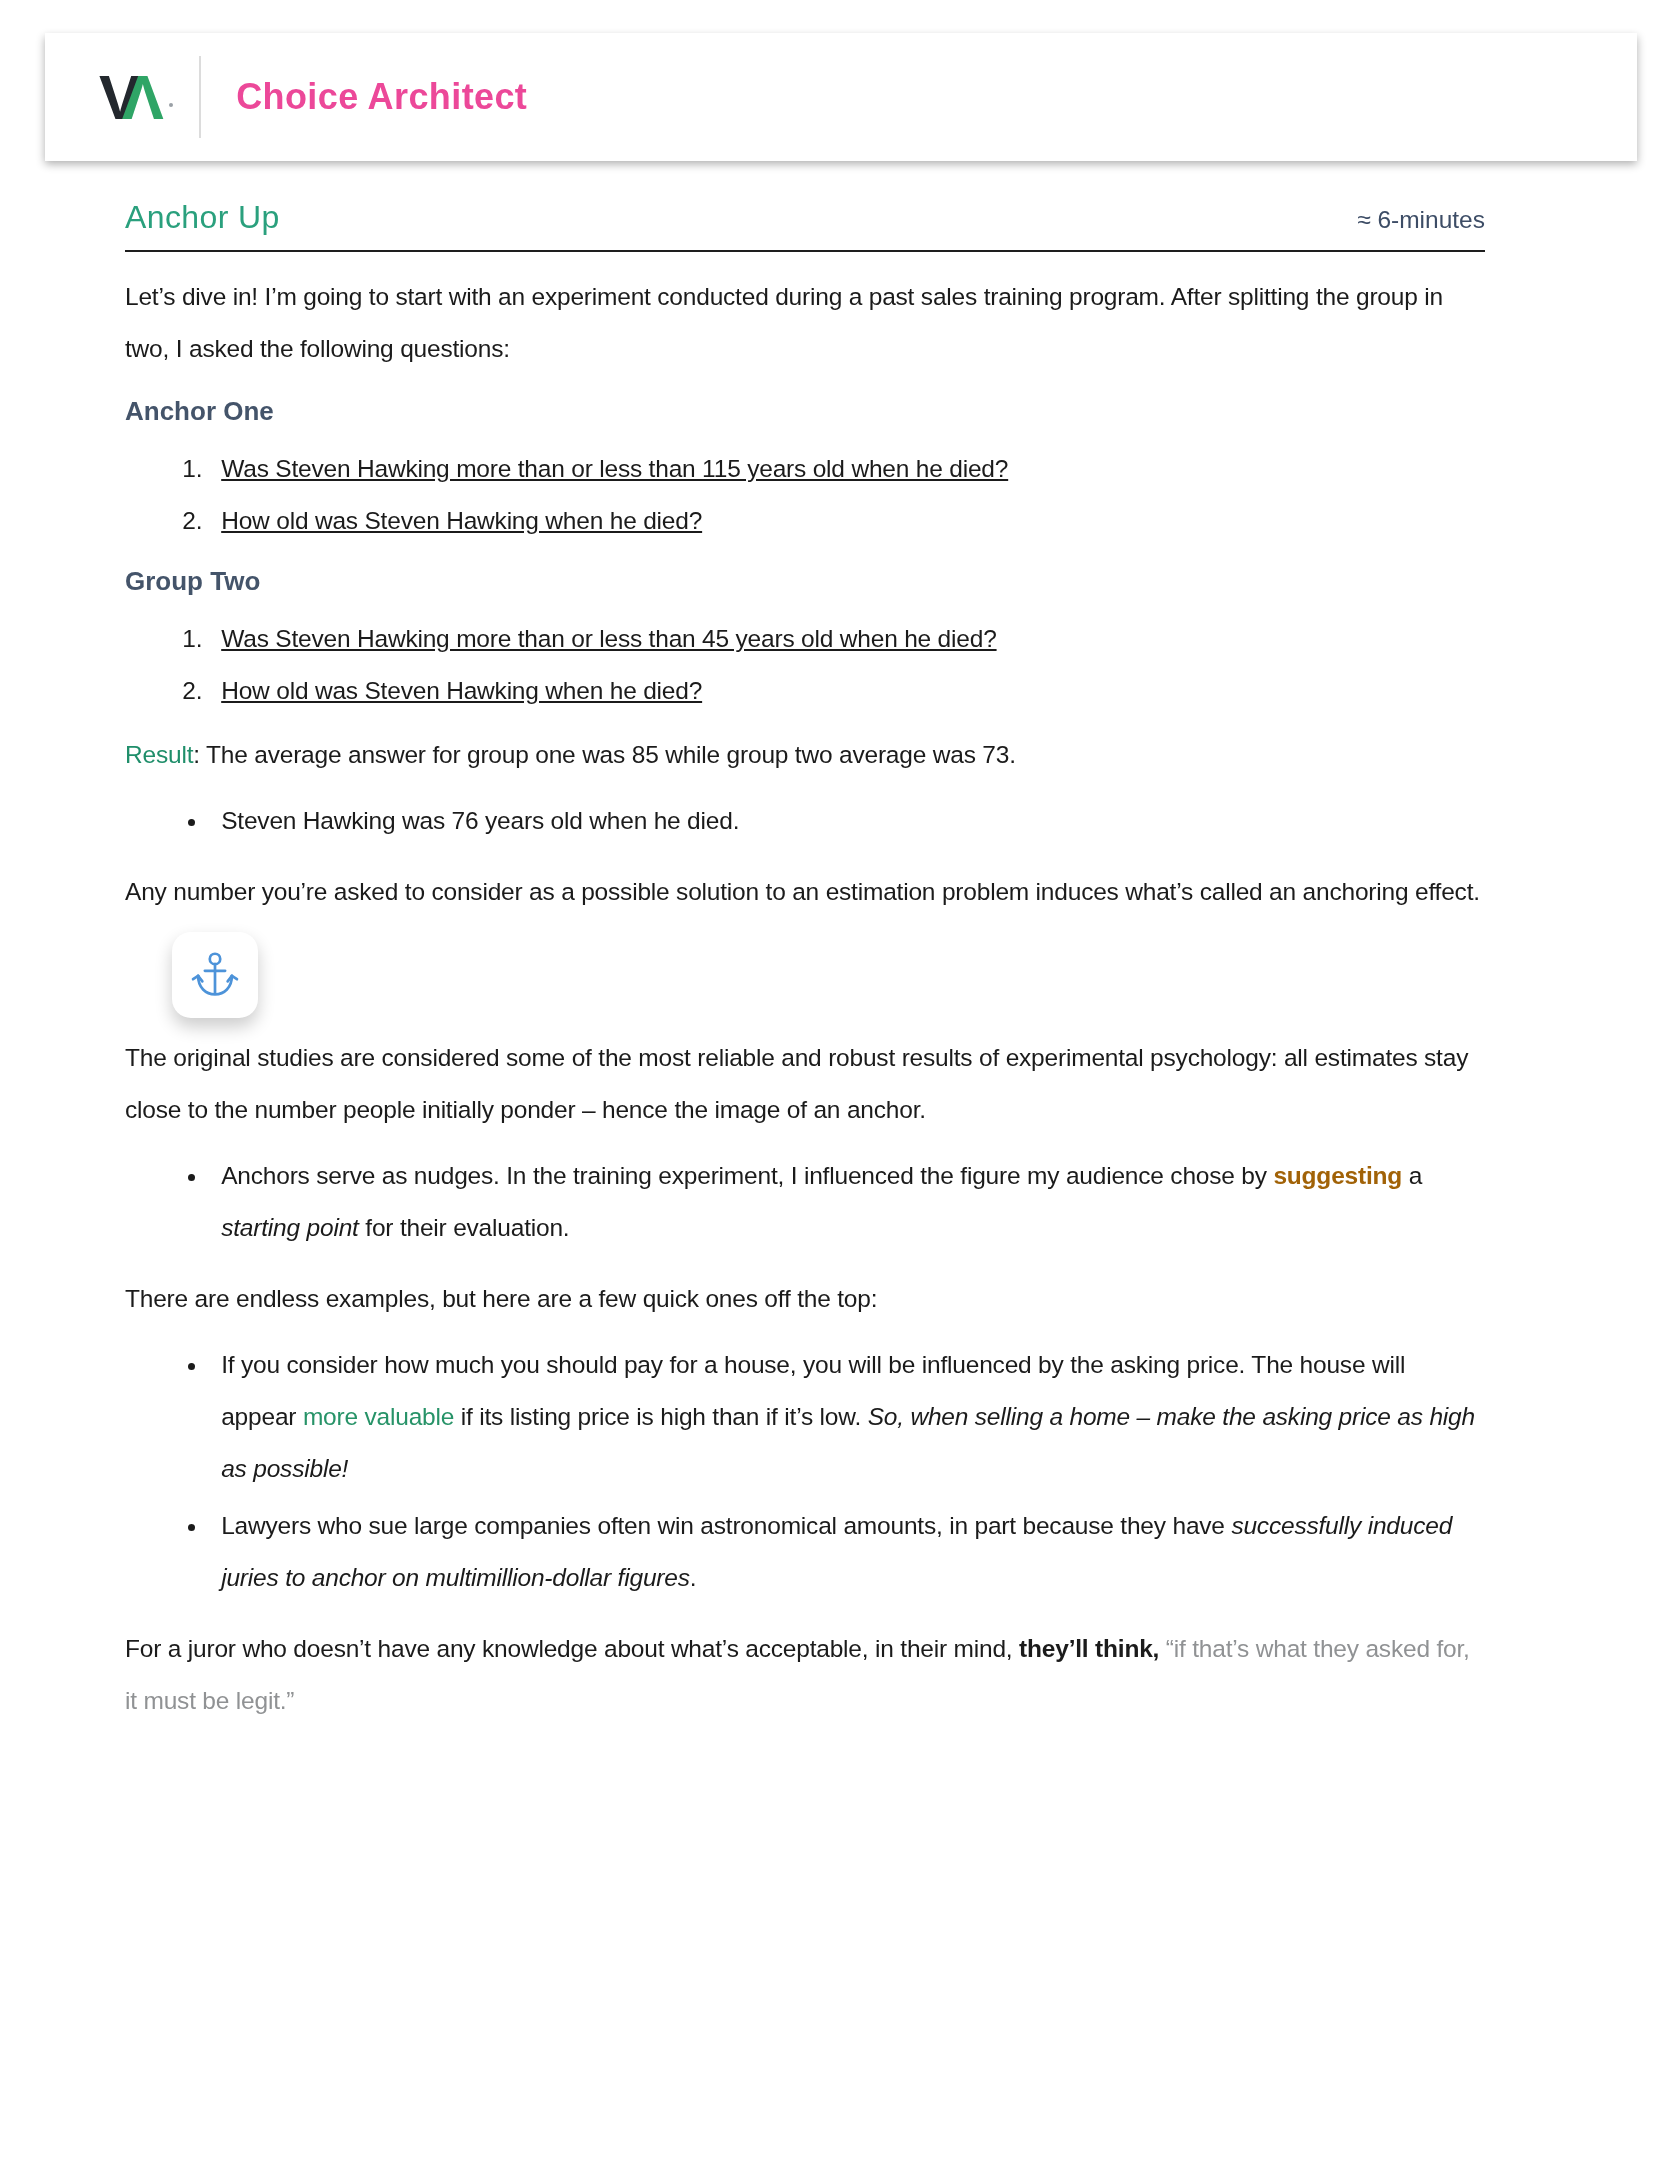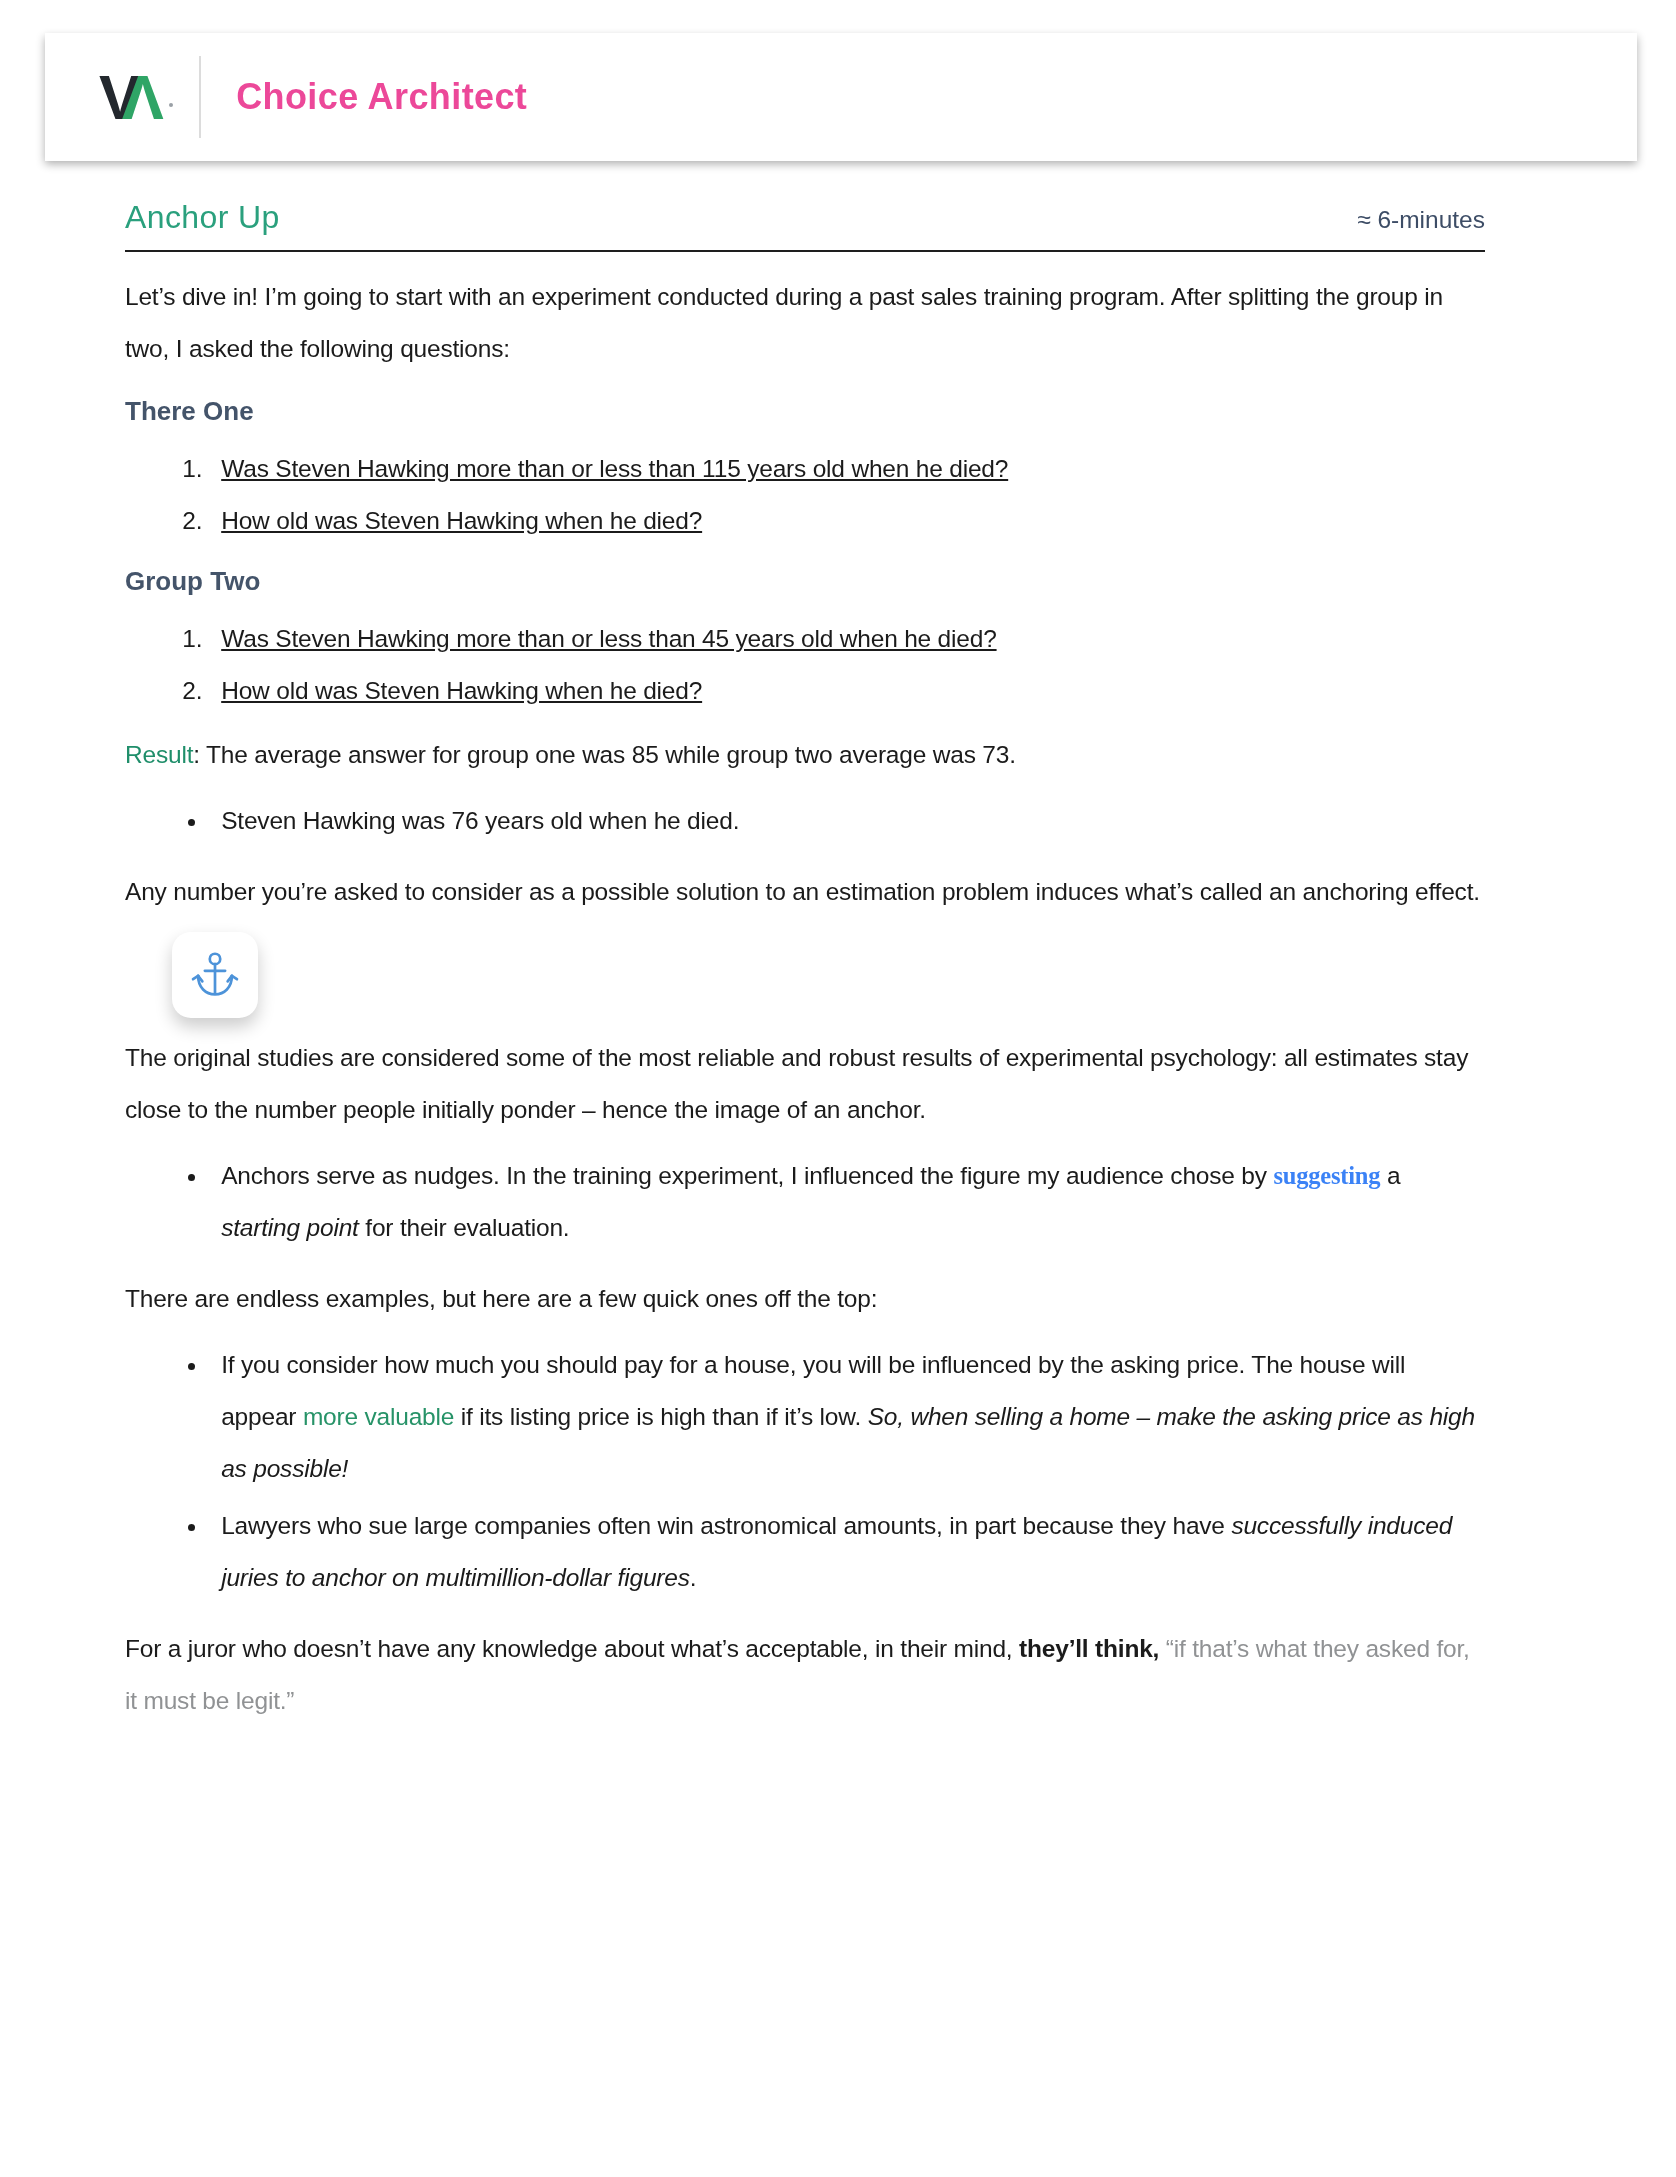--- a/index.html
+++ b/index.html
@@ -27,21 +27,21 @@
   .rule{border:none;border-top:2.6px solid #1e1e1e;margin:14px 0 19px 0;}
   p,li{font-size:24.5px;line-height:52px;letter-spacing:-0.2px;}
   p{margin:0 0 14px 0;}
   .group-heading{font-size:26px;font-weight:700;color:#44546a;margin:12.2px 0 8.7px 0;line-height:45px;}
   ol.qlist{margin:0 0 12.2px 0;padding-left:84px;text-decoration:underline;}
   ol.qlist li{padding-left:12.2px;margin:0;}
   ul.blist{margin:0 0 19px 0;padding-left:84px;list-style:disc;}
   ul.blist li{padding-left:12.2px;margin:0 0 5.2px 0;}
   .green-label{color:#1f8e6a;}
   .green-inline{color:#279368;}
-  .slate-bold{color:#3b82f6;font-weight:700;font-family:Liberation Serif, serif;}
+  .slate-bold{color:#a16207;font-weight:700;}
   .italic{font-style:italic;}
   .bold{font-weight:700;}
   .quote-gray{color:#909294;}
   .blue-label{color:#4d93d9;}
   
   .callout{display:flex;align-items:center;margin:5.2px 0 14px 0;}
   .callout-icon-card{
     flex:0 0 auto;width:86px;height:86px;border-radius:19px;background:#ffffff;
     box-shadow:0 8.7px 17.5px rgba(0,0,0,0.20);display:flex;align-items:center;justify-content:center;
     margin:0 26px 0 47px;
@@ -65,21 +65,21 @@
 <main class="content">
 
   <div class="title-row">
     <span class="article-title">Anchor Up</span>
     <span class="read-time">≈ 6-minutes</span>
   </div>
   <hr class="rule">
 
   <p>Let’s dive in! I’m going to start with an experiment conducted during a past sales training program. After splitting the group in two, I asked the following questions:</p>
 
-  <div class="group-heading">There One</div>
+  <div class="group-heading">Anchor One</div>
   <ol class="qlist">
     <li>Was Steven Hawking more than or less than 115 years old when he died?</li>
     <li>How old was Steven Hawking when he died?</li>
   </ol>
 
   <div class="group-heading">Group Two</div>
   <ol class="qlist">
     <li>Was Steven Hawking more than or less than 45 years old when he died?</li>
     <li>How old was Steven Hawking when he died?</li>
   </ol>

